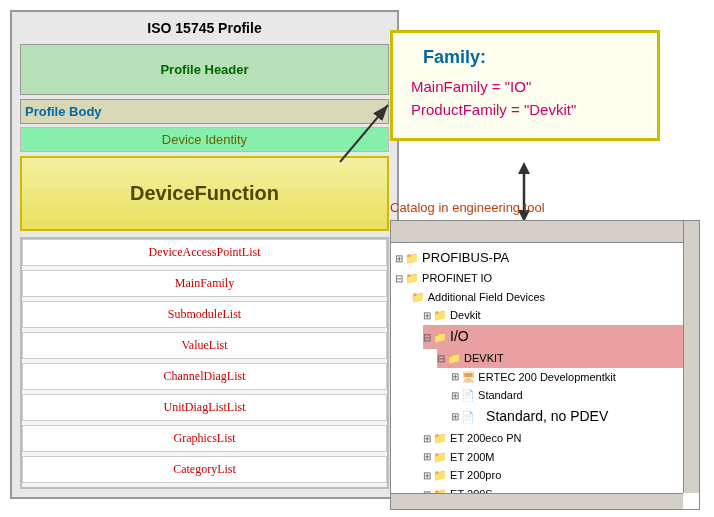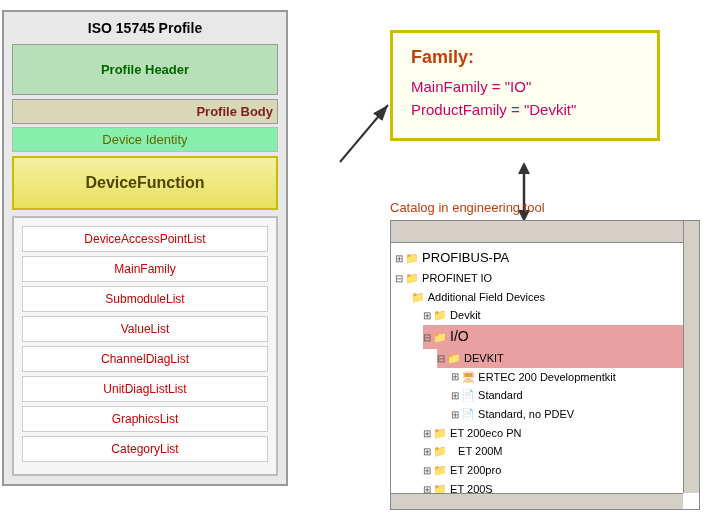--- a/index.html
+++ b/index.html
@@ -9,23 +9,23 @@
       background: #fff;
       font-family: Arial, sans-serif;
       font-size: 13px;
       position: relative;
       overflow: hidden;
     }
 
     
     .left-panel {
       position: absolute;
-      left: 2px;
+      left: 10px;
       top: 10px;
-      width: 286px;
+      width: 389px;
     }
 
     .iso-box {
       border: 2px solid #999;
       background: #e8e8e8;
       padding: 8px;
       position: relative;
     }
 
     .iso-title {
@@ -42,52 +42,52 @@
       text-align: center;
       padding: 17px;
       font-weight: bold;
       color: #006600;
       margin-bottom: 4px;
     }
 
     .profile-body-label {
       background: #d8d8b8;
       border: 1px solid #999;
-      text-align: right;
+      text-align: left;
       padding: 4px;
       font-weight: bold;
-      color: #7f1d1d;
+      color: #0369a1;
       margin-bottom: 3px;
     }
 
     .device-identity-row {
       background: #86efac;
       border: 1px solid #bbb;
       text-align: center;
       padding: 4px;
       color: #666600;
       margin-bottom: 4px;
     }
 
     .device-function-row {
       background: linear-gradient(to bottom, #f5f0a0, #e8e060);
       border: 2px solid #ccbb00;
       text-align: center;
-      padding: 16px;
-      font-size: 16px;
+      padding: 24px;
+      font-size: 20px;
       font-weight: bold;
       color: #554400;
       margin-bottom: 6px;
     }
 
     .inner-box {
       border: 2px solid #bbb;
       background: #f5f5f5;
-      padding: 8px;
       margin-top: 4px;
+      font-family: Liberation Serif, serif;
     }
 
     .list-item {
       background: #fff;
       border: 1px solid #ccc;
       text-align: center;
       padding: 5px 4px;
       margin-bottom: 4px;
       color: #cc0000;
       font-size: 12px;
@@ -100,22 +100,23 @@
       left: 390px;
       width: 270px;
       border: 3px solid #ccbb00;
       background: #fffff0;
       padding: 14px 18px;
     }
 
     .family-title {
       font-size: 18px;
       font-weight: bold;
-      color: #c2410c;
+      color: #0369a1;
       margin-bottom: 10px;
+      margin-left: 12px;
     }
 
     .family-line {
       font-size: 15px;
       color: #cc0066;
       margin-bottom: 6px;
     }
 
     
     .catalog-label {
@@ -290,31 +291,31 @@
         <span style="font-size: 11px;">ERTEC 200 Developmentkit</span>
       </div>
       <div class="tree-row" style="margin-left: 56px;">
         <span class="tree-icon">⊞ </span>
         <span class="folder-icon">📄</span>
         <span style="font-size: 11px;">Standard</span>
       </div>
       <div class="tree-row" style="margin-left: 56px;">
         <span class="tree-icon">⊞ </span>
         <span class="folder-icon">📄</span>
-        <span style="font-size: 11px;">Standard, no PDEV</span>
+        <span style="font-size: 14px; margin-left: 8px;">Standard, no PDEV</span>
       </div>
       <div class="tree-row" style="margin-left: 28px;">
         <span class="tree-icon">⊞ </span>
         <span class="folder-icon">📁</span>
         <span style="font-size: 11px;">ET 200eco PN</span>
       </div>
       <div class="tree-row" style="margin-left: 28px;">
         <span class="tree-icon">⊞ </span>
         <span class="folder-icon">📁</span>
-        <span style="font-size: 11px; margin-left: 8px;">ET 200M</span>
+        <span style="font-size: 11px;">ET 200M</span>
       </div>
       <div class="tree-row" style="margin-left: 28px;">
         <span class="tree-icon">⊞ </span>
         <span class="folder-icon">📁</span>
         <span style="font-size: 11px;">ET 200pro</span>
       </div>
       <div class="tree-row" style="margin-left: 28px;">
         <span class="tree-icon">⊞ </span>
         <span class="folder-icon">📁</span>
         <span style="font-size: 11px;">ET 200S</span>

